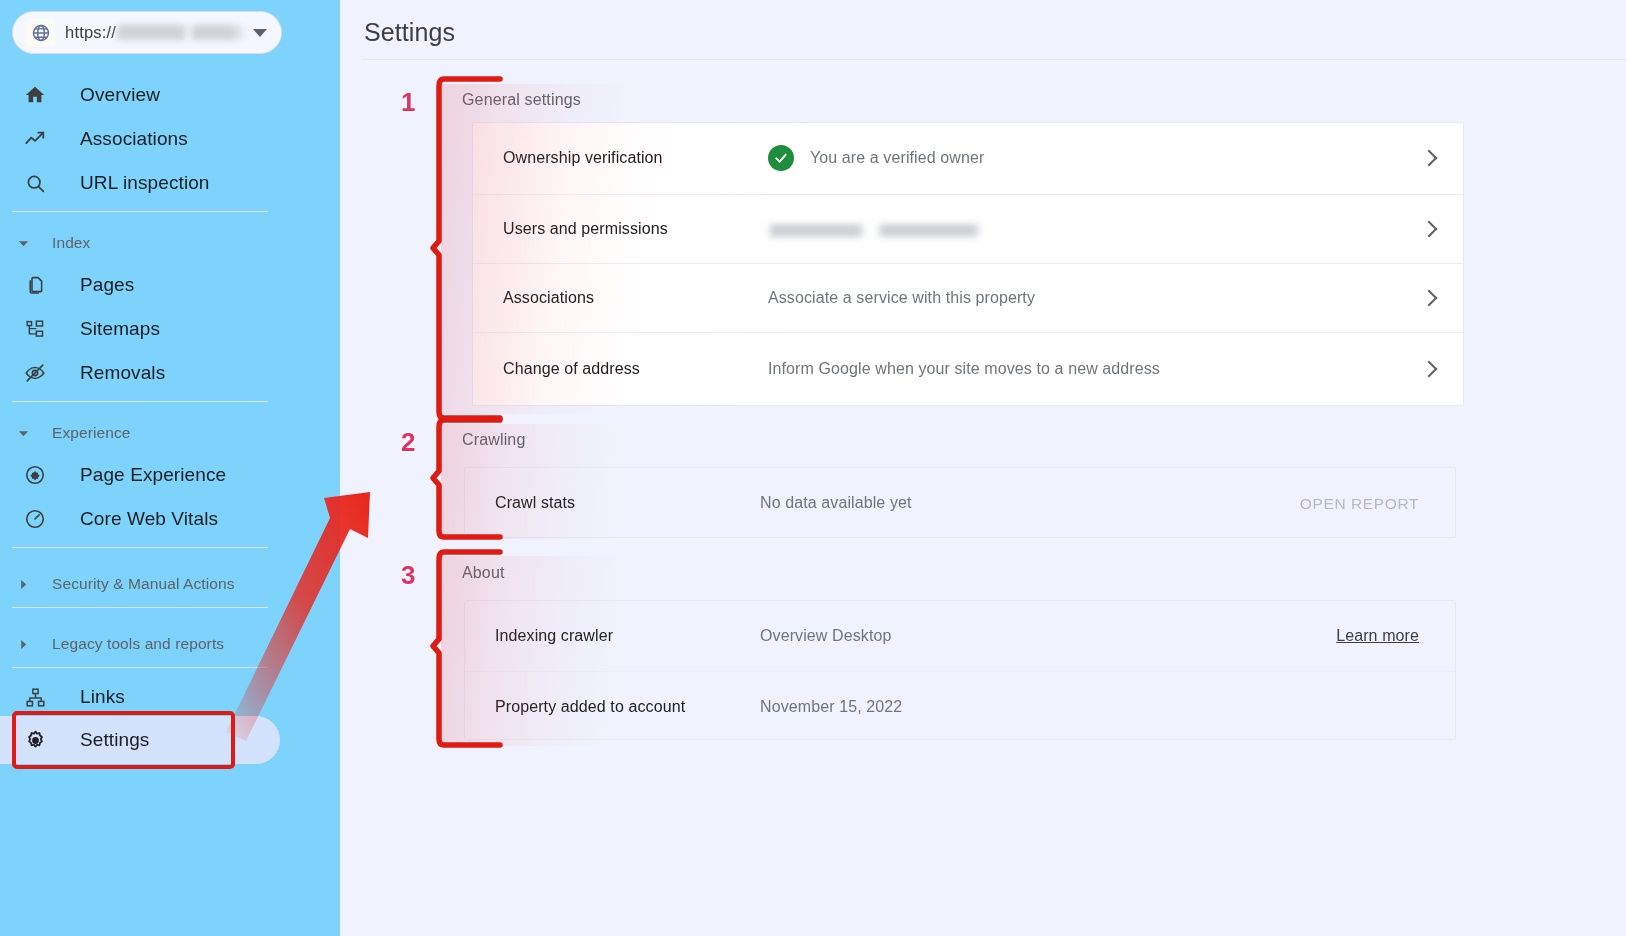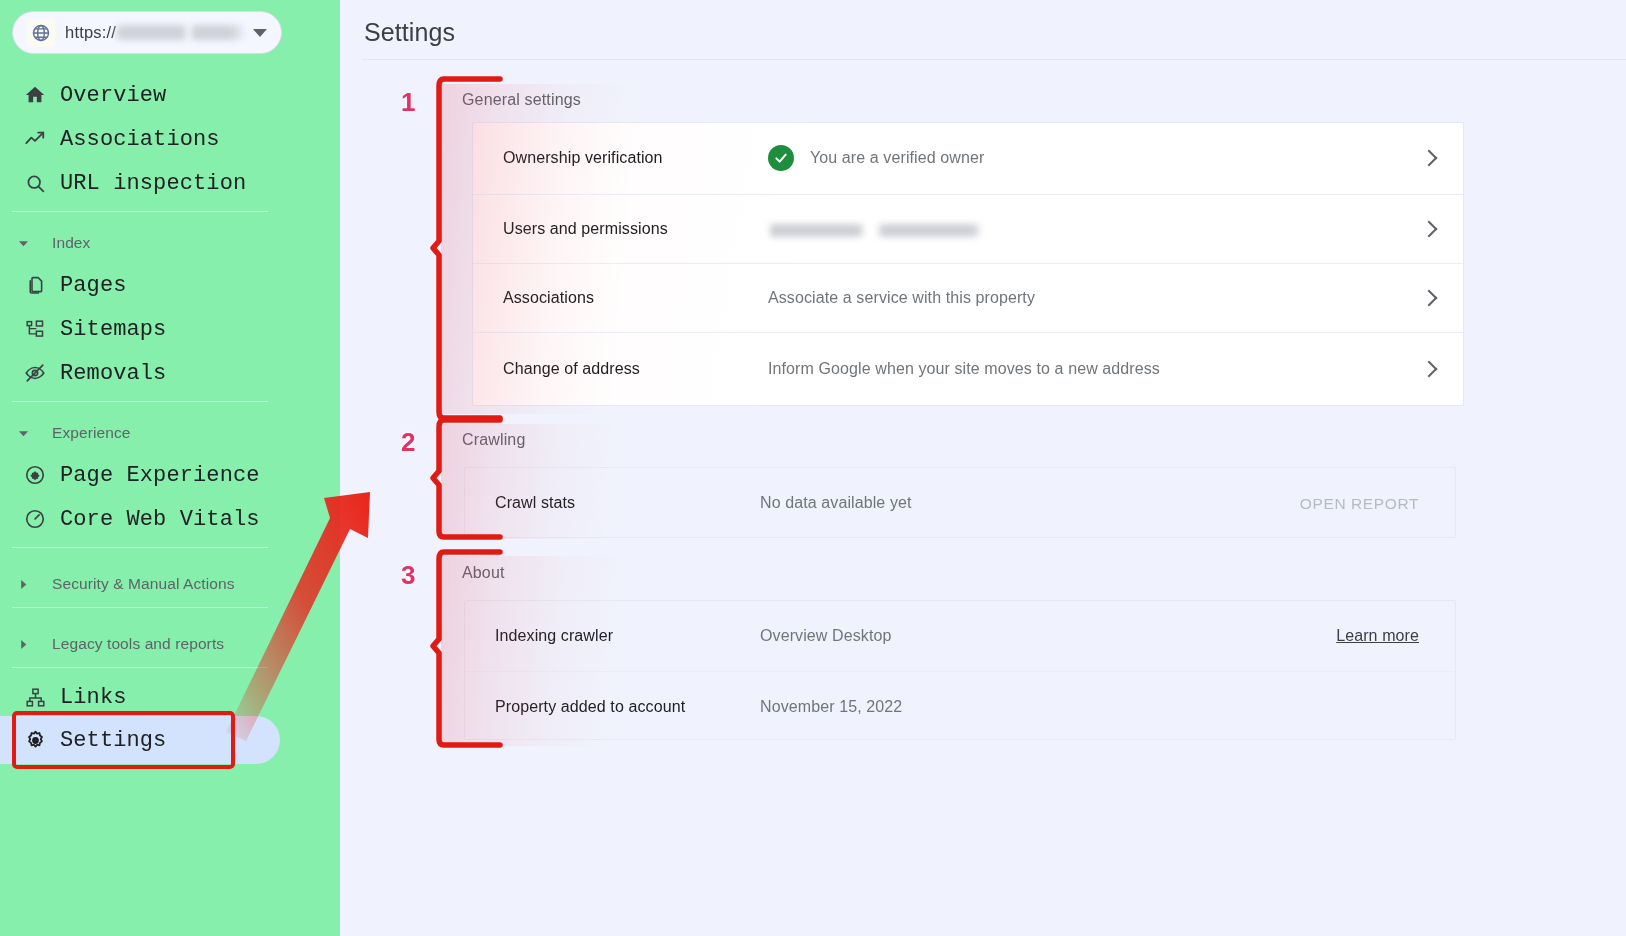--- a/index.html
+++ b/index.html
@@ -8,21 +8,21 @@
     background: #f0f3fd;
     font-family: "Liberation Sans", sans-serif;
     overflow: hidden;
   }
   #root { position: relative; width: 1626px; height: 936px; }
 
   
   #sidebar {
     position: absolute; left: 0; top: 0;
     width: 340px; height: 936px;
-    background: #86efac;
+    background: #7dd3fc;
   }
   .property-selector {
     position: absolute; left: 12px; top: 11px;
     width: 270px; height: 43px;
     border: 1px solid #d7dceb;
     border-radius: 22px;
     background: #f4f7ff;
     display: flex; align-items: center;
     padding: 0 10px 0 14px;
   }
@@ -62,23 +62,23 @@
     width: 300px; height: 44px;
     display: flex; align-items: center;
     padding-left: 22px;
   }
   .nav-item .ico {
     width: 26px; height: 26px;
     display: flex; align-items: center; justify-content: center;
     flex: 0 0 auto;
   }
   .nav-item .lbl {
-    margin-left: 12px;
-    font-size: 22px; color: #202124;
-    letter-spacing: .1px; white-space: nowrap; font-family: Liberation Mono, monospace;
+    margin-left: 32px;
+    font-size: 19px; color: #202124;
+    letter-spacing: .1px; white-space: nowrap;
   }
   .nav-group {
     position: absolute; left: 0;
     width: 300px; height: 30px;
     display: flex; align-items: center;
     padding-left: 18px;
   }
   .nav-group .tri { width: 14px; flex: 0 0 auto; display:flex; align-items:center; }
   .nav-group .lbl {
     margin-left: 20px; font-size: 15.5px;

